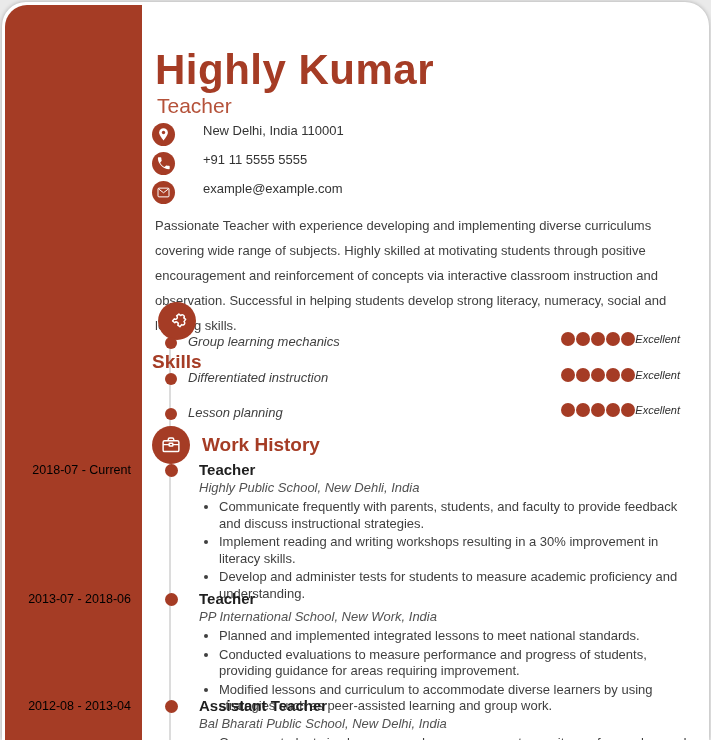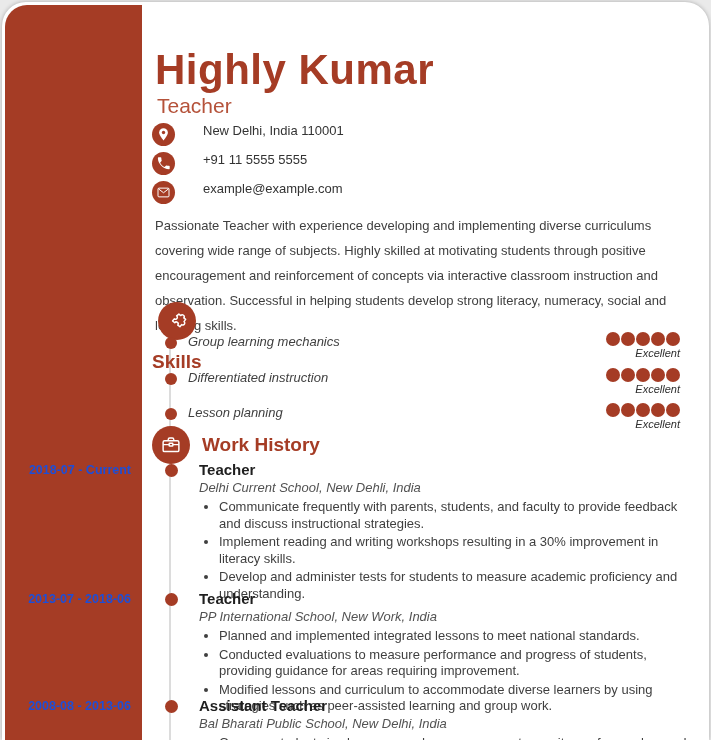--- a/index.html
+++ b/index.html
@@ -49,35 +49,35 @@
     display:flex;align-items:center;justify-content:center;flex:0 0 38px;
   }
   .section-icon svg{width:22px;height:22px;display:block;}
   .section-title{font-size:19px;font-weight:700;color:#a53c25;}
   
   .skill-row{
     position:absolute;left:186px;width:492px;
     display:flex;justify-content:space-between;align-items:flex-start;font-style:italic;
   }
   .skill-label{font-size:13px;color:#3f3f3f;padding-top:2px;}
-  .skill-rating{display:flex;flex-direction:column;align-items:flex-end;}
+  .skill-rating{display:flex;align-items:flex-start;}
   .rating-dots{display:flex;gap:1px;}
   .rating-dot{width:14px;height:14px;border-radius:50%;background:#a53c25;}
   .rating-label{font-size:11px;color:#2e2e2e;margin-top:1px;}
   .tl-dot{
     position:absolute;left:163px;width:12px;height:12px;border-radius:50%;background:#a53c25;
   }
   
   .entry{position:absolute;left:197px;width:494px;}
   .entry-dot{
     position:absolute;left:-34px;top:3px;width:13px;height:13px;border-radius:50%;background:#a53c25;
   }
   .entry-dates{
     position:absolute;left:-190px;top:2px;width:122px;text-align:right;
-    font-size:12.5px;font-weight:700;color:#1d4ed8;white-space:nowrap;
+    font-size:12.5px;font-weight:400;color:#000000;white-space:nowrap;
   }
   .entry-title{font-size:15px;font-weight:700;color:#1f1f1f;}
   .entry-company{font-size:13px;font-style:italic;color:#525252;margin-top:2px;}
   .entry-bullets{margin:4px 0 0 0;padding:0 0 0 20px;}
   .entry-bullets li{
     font-size:13px;line-height:16.5px;color:#3f3f3f;margin-bottom:2px;
   }
 </style>
 </head>
 <body>
@@ -183,21 +183,21 @@
         <rect x="10" y="10.2" width="4" height="3" rx="0.6"></rect>
       </svg>
     </span>
     <span class="section-title">Work History</span>
   </div>
 
   <div class="entry" style="top:459px;">
     <span class="entry-dot"></span>
     <span class="entry-dates">2018-07 - Current</span>
     <div class="entry-title">Teacher</div>
-    <div class="entry-company">Delhi Current School, New Dehli, India</div>
+    <div class="entry-company">Highly Public School, New Dehli, India</div>
     <ul class="entry-bullets">
       <li>Communicate frequently with parents, students, and faculty to provide feedback and discuss instructional strategies.</li>
       <li>Implement reading and writing workshops resulting in a 30% improvement in literacy skills.</li>
       <li>Develop and administer tests for students to measure academic proficiency and understanding.</li>
     </ul>
   </div>
 
   <div class="entry" style="top:588px;">
     <span class="entry-dot"></span>
     <span class="entry-dates">2013-07 - 2018-06</span>
@@ -205,20 +205,20 @@
     <div class="entry-company">PP International School, New Work, India</div>
     <ul class="entry-bullets">
       <li>Planned and implemented integrated lessons to meet national standards.</li>
       <li>Conducted evaluations to measure performance and progress of students, providing guidance for areas requiring improvement.</li>
       <li>Modified lessons and curriculum to accommodate diverse learners by using strategies such as peer-assisted learning and group work.</li>
     </ul>
   </div>
 
   <div class="entry" style="top:695px;">
     <span class="entry-dot"></span>
-    <span class="entry-dates">2008-08 - 2013-06</span>
+    <span class="entry-dates">2012-08 - 2013-04</span>
     <div class="entry-title">Assistant Teacher</div>
     <div class="entry-company">Bal Bharati Public School, New Delhi, India</div>
     <ul class="entry-bullets">
       <li>Oversaw students in classroom and common areas to monitor, enforce rules, and</li>
     </ul>
   </div>
 </div>
 
 </body></html>

